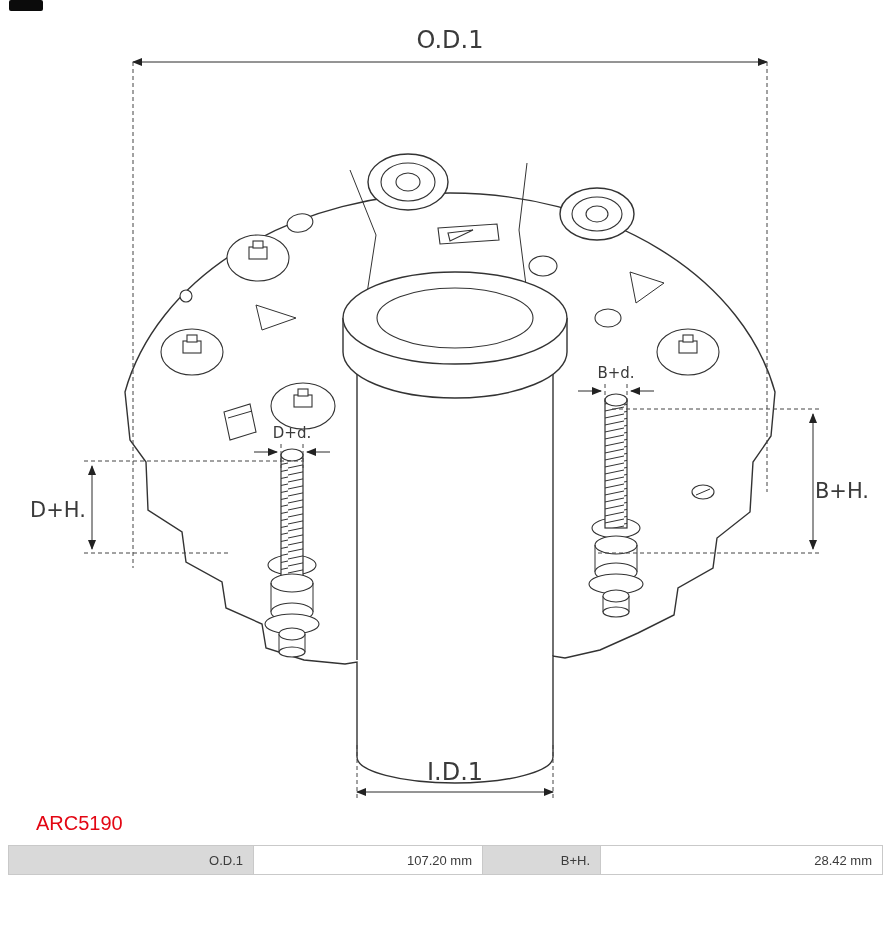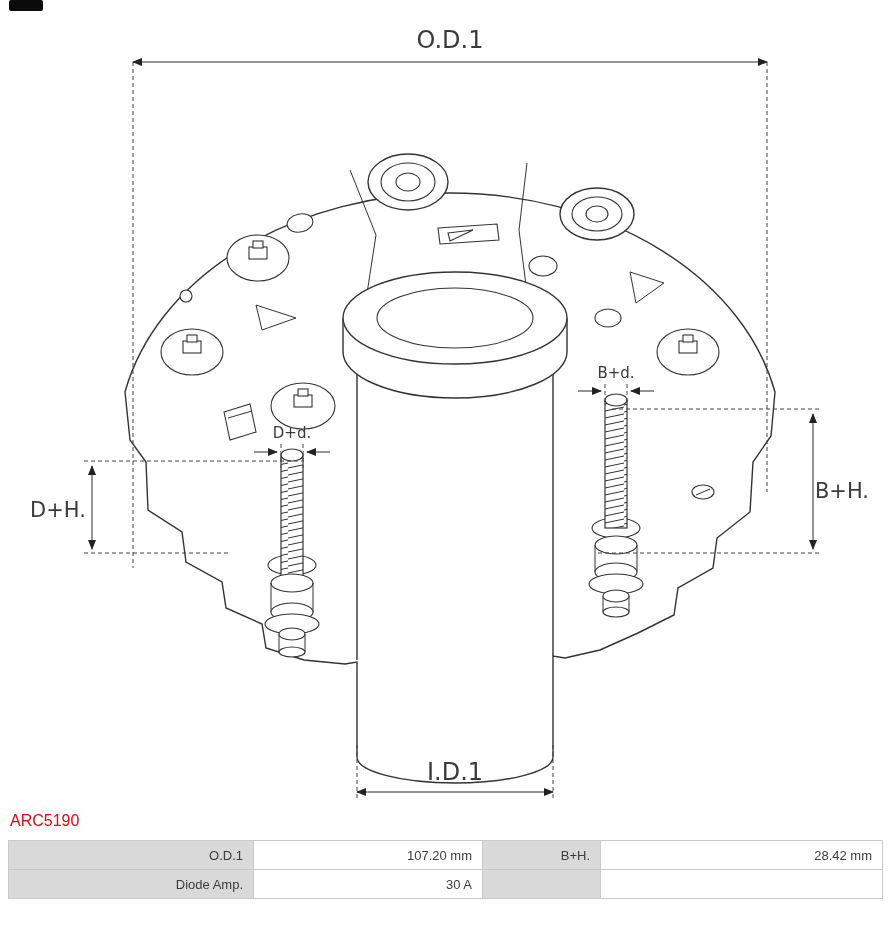--- a/index.html
+++ b/index.html
@@ -9,21 +9,21 @@
   svg text{font-family:"DejaVu Sans",sans-serif;fill:#3a3a3a;}
   .t-big{font-size:24px;}
   .t-med{font-size:21px;}
   .t-small{font-size:15px;}
   .dim{stroke:#2b2b2b;stroke-width:1;fill:none;}
   .dash{stroke:#444;stroke-width:1;stroke-dasharray:4 3;fill:none;}
   .ln{stroke:#333;stroke-width:1.4;fill:none;}
   .ln-thin{stroke:#333;stroke-width:1;fill:none;}
   .wfill{stroke:#333;stroke-width:1.4;fill:#fff;}
   .wfill-thin{stroke:#333;stroke-width:1.1;fill:#fff;}
-  .pn{color:#e30613;font-size:16px;padding:4px 10px 6px 10px;}
+  .pn{color:#e30613;font-size:20px;padding:4px 10px 6px 10px;margin-left:26px;}
   table.spec{border-collapse:collapse;width:874px;margin:4px 8px 8px 8px;font-size:13px;color:#3c3c3c;table-layout:fixed;}
   table.spec td{border:1px solid #c9c9c9;height:28px;padding:0 10px;text-align:right;overflow:hidden;white-space:nowrap;}
   table.spec td.lbl{background:#d9d9d9;}
   table.spec td.val{background:#ffffff;}
   table.spec tr.alt td.val{background:#f4f4f4;}
 </style>
 </head>
 <body>
 
 <div class="logo-frag"></div>
@@ -174,20 +174,14 @@
       <col style="width:118px">
       <col style="width:282px">
   </colgroup>
   <tbody>
     <tr>
       <td class="lbl">O.D.1</td>
       <td class="val">107.20 mm</td>
       <td class="lbl">B+H.</td>
       <td class="val">28.42 mm</td>
     </tr>
-    <tr>
-      <td class="lbl">Diode Amp.</td>
-      <td class="val">30 A</td>
-      <td class="lbl"></td>
-      <td class="val"></td>
-    </tr>
   </tbody>
 </table>
 
 </body></html>

